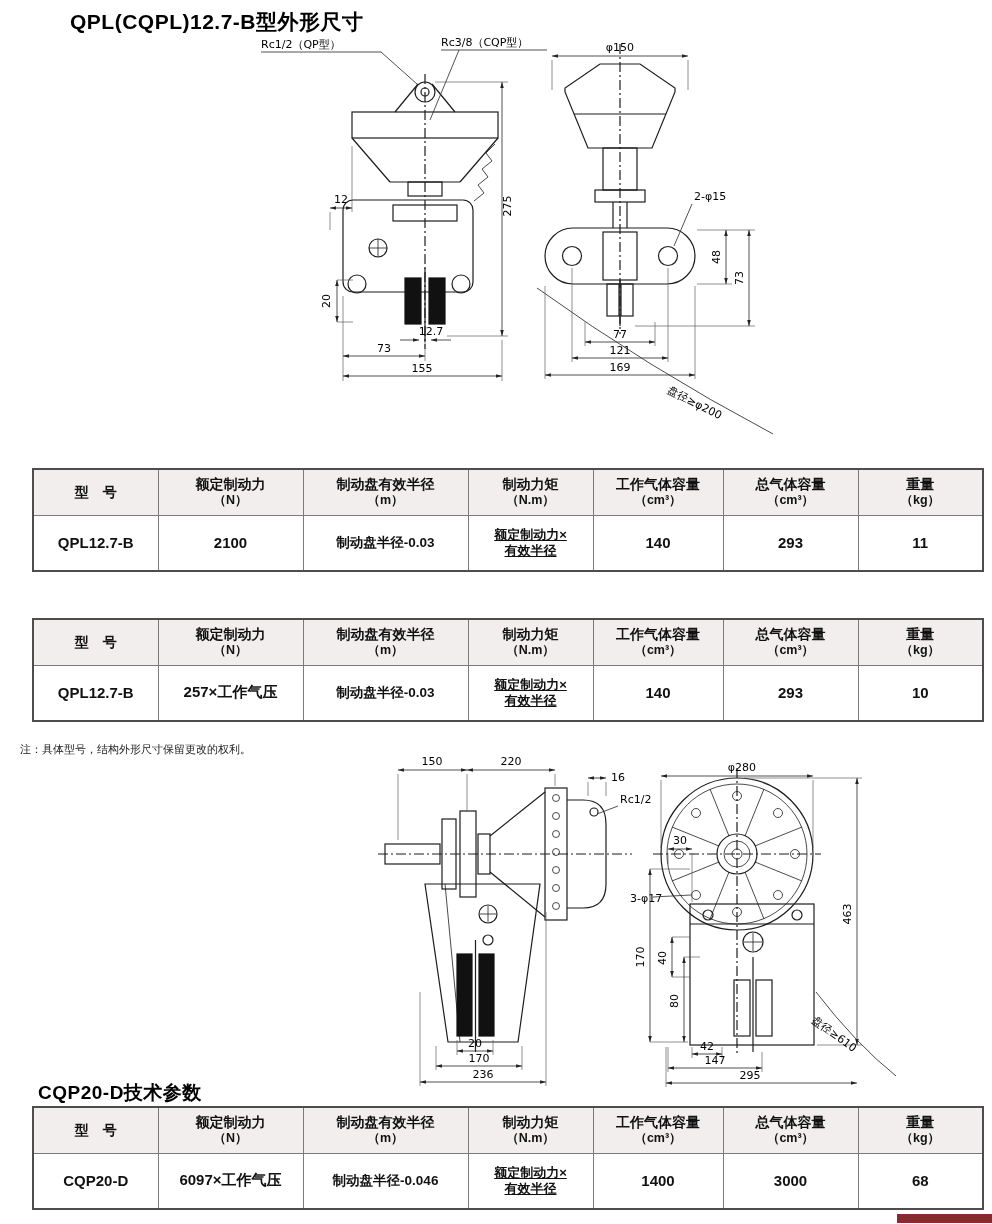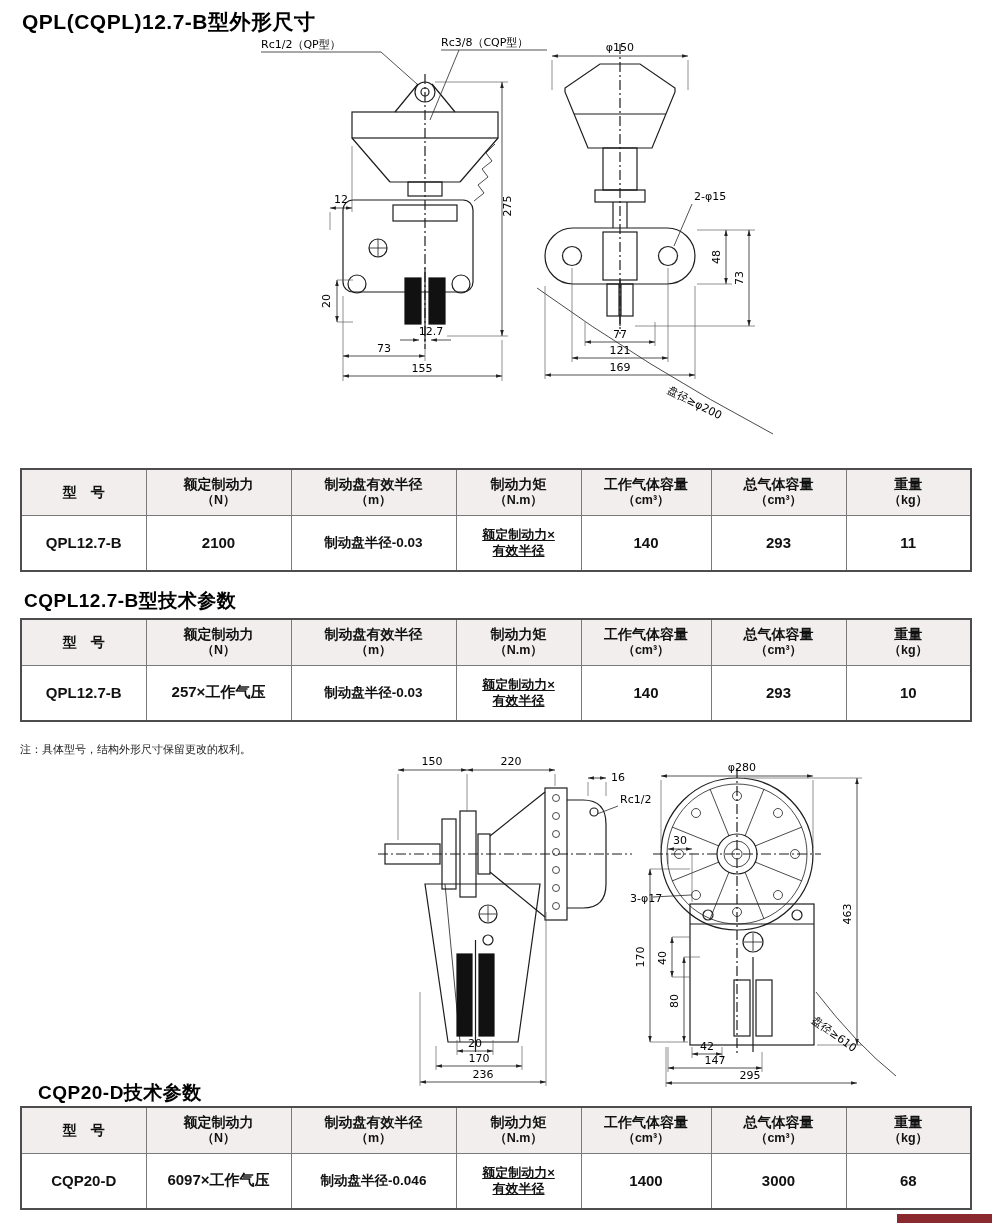--- a/index.html
+++ b/index.html
@@ -5,27 +5,27 @@
   * { margin:0; padding:0; box-sizing:border-box; }
   html,body { width:992px; height:1224px; }
   body {
     position:relative; background:#ffffff; color:#111;
     font-family:"Liberation Sans","DejaVu Sans",sans-serif;
     overflow:hidden;
   }
   .page { position:absolute; inset:0; background:#fff; }
 
   .sec-title { position:absolute; font-weight:bold; color:#000; letter-spacing:.5px; white-space:nowrap; }
-  .t-main  { font-size:21px; }
+  .t-main  { font-size:21px;margin-left:48px; }
   .t-sub   { font-size:19px; }
 
   .note-line { position:absolute; font-size:11px; color:#222; white-space:nowrap; }
 
   table.spec {
-    position:absolute; left:20px; width:950px;
+    position:absolute; left:32px; width:950px;
     border-collapse:collapse; table-layout:fixed; background:#fff;
     border:2px solid #4d4d4d;
   }
   .spec th, .spec td {
     border:1px solid #7a7a7a; text-align:center; vertical-align:middle; padding:2px;
     overflow:hidden;
   }
   .spec thead th { background:#f2eeee; font-size:14px; font-weight:bold; height:46px; line-height:1.25; }
   .spec thead th .sub { font-size:12.5px; font-weight:bold; }
   .spec tbody td { font-size:15px; font-weight:bold; height:56px; }
@@ -219,21 +219,20 @@
             <div>额定制动力×</div>
             <div>有效半径</div>
           </td>
         <td>140</td>
         <td>293</td>
         <td>11</td>
       </tr>
     </tbody>
   </table>
 
-  <h2 class="sec-title t-sub" style="left:24px;top:588px">CQPL12.7-B型技术参数</h2>
 
   <table class="spec" style="top:618px">
     <colgroup>
         <col style="width:125px">
         <col style="width:145px">
         <col style="width:165px">
         <col style="width:125px">
         <col style="width:130px">
         <col style="width:135px">
         <col style="width:125px">

